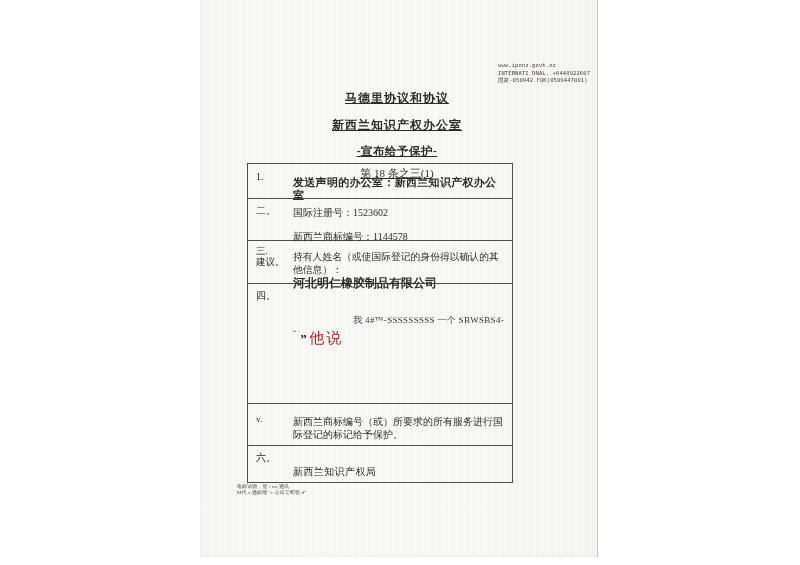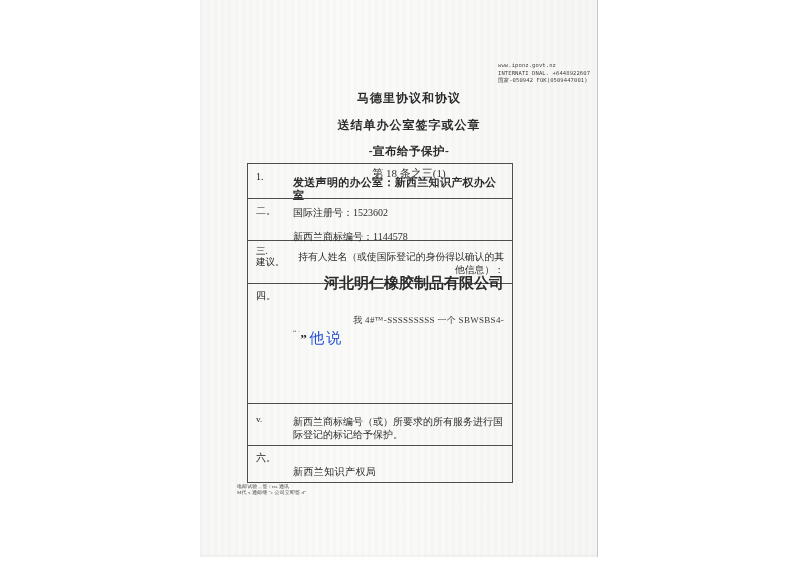--- a/index.html
+++ b/index.html
@@ -18,21 +18,21 @@
 
   
   .contact {
     position:absolute; left:498px; top:62px; width:80px;
     font-family:"DejaVu Sans Mono","Liberation Mono",monospace;
     font-size:5.5px; line-height:7.5px; color:#4a4241; letter-spacing:0.1px;
     white-space:nowrap;
   }
 
   
-  .titles { position:absolute; left:252px; top:90px; width:314px; text-align:center; }
+  .titles { position:absolute; left:240px; top:90px; width:314px; text-align:center;text-decoration:underline; }
   .title-1 { font-size:12px; font-weight:bold; letter-spacing:1px; }
   .title-2 { font-size:12px; font-weight:bold; letter-spacing:1px; margin-top:10px; }
   .title-3 { font-size:11.5px; font-weight:bold; letter-spacing:0.5px; margin-top:10px; }
   .title-4 { font-size:11px; font-weight:normal; margin-top:7px; color:#333; }
 
   
   .form-table {
     position:absolute; left:247px; top:163px; width:266px;
     border:1px solid #4e4e4e;
   }
@@ -46,32 +46,32 @@
 
   .r1 { height:35px; }
   .r1 .cell { padding-top:12px; font-weight:bold; font-size:11px; letter-spacing:0.3px; }
   .r1 .num { padding-top:7px; }
 
   .r2 { height:42px; }
   .r2 .cell { padding-top:7px; }
   .r2 .line2 { margin-top:11px; }
 
   .r3 { height:43px; }
-  .r3 .cell { padding-top:9px; font-size:9.8px;text-align:right; }
-  .r3 .line2 { font-weight:bold; font-size:15px; margin-top:1px; }
+  .r3 .cell { padding-top:9px; font-size:9.8px; }
+  .r3 .line2 { font-weight:bold; font-size:12px; margin-top:1px; }
   .r3 .num { padding-top:5px; font-size:9.5px; text-align:left; }
 
   .r4 { height:120px; }
   .r4 .cell { padding-top:8px; }
   .mark-line { margin-top:22px; margin-left:4px; font-size:9px; color:#3a3a3a;
                font-family:"Liberation Serif","DejaVu Serif",serif; letter-spacing:0.3px;text-align:right; }
   .mark-quote { margin-top:0; margin-left:0; }
   .q-small { font-size:7px; vertical-align:8px; color:#444; }
   .q-big  { font-size:13px; font-weight:bold; color:#222; }
-  .q-text { font-size:15px; color:#1d4ed8; letter-spacing:2px;font-family:Liberation Mono, monospace; }
+  .q-text { font-size:15px; color:#b91c1c; letter-spacing:2px;font-family:Liberation Mono, monospace; }
 
   .r5 { height:42px; }
   .r5 .cell { padding-top:11px; width:228px; }
   .r5 .num { padding-top:10px; font-size:9px; font-family:"Liberation Serif",serif; }
 
   .r6 { height:36px; }
   .r6 .cell { padding-top:8px; }
   .r6 .line2 { margin-top:11px; font-weight:normal; letter-spacing:0.4px; }
 
   
@@ -87,21 +87,21 @@
 <div class="scan-page"></div>
 
 <div class="contact">
   <div>www.iponz.govt.nz</div>
   <div>INTERNATI DNAL. +6448922607</div>
   <div>国家-050942 FOK(0509447001)</div>
 </div>
 
 <div class="titles">
   <div class="title-1">马德里协议和协议</div>
-  <div class="title-2">送结单办公室签字或公章</div>
+  <div class="title-2">新西兰知识产权办公室</div>
   <div class="title-3">-宣布给予保护-</div>
   <div class="title-4">第 18 条之三(1)</div>
 </div>
 
 <div class="form-table">
 
   <div class="row r1">
     <div class="num">1.</div>
     <div class="cell">发送声明的办公室：新西兰知识产权办公室</div>
   </div>

